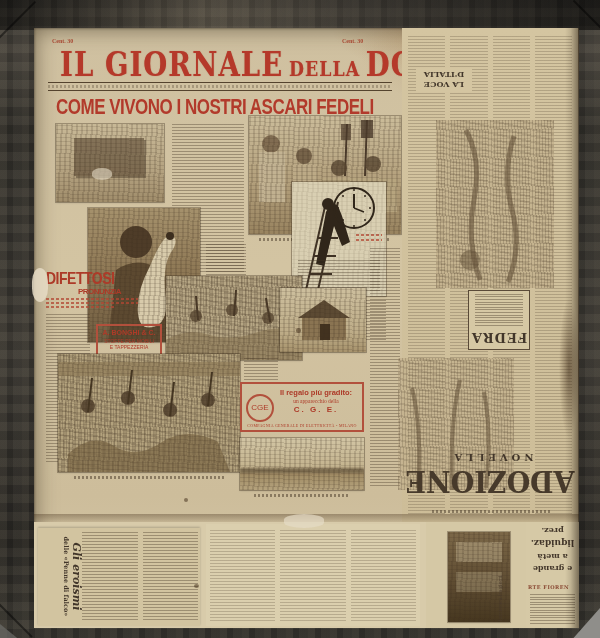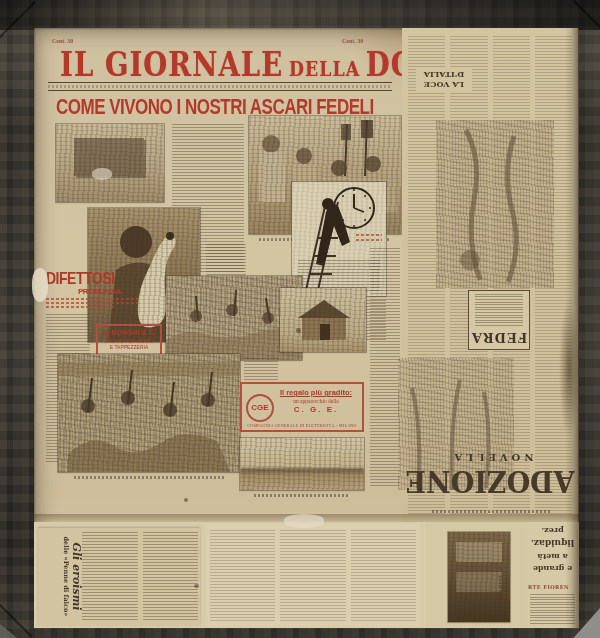--- a/index.html
+++ b/index.html
@@ -230,22 +230,22 @@
           <line x1="34" y1="24" x2="30" y2="58" stroke="#453622" stroke-width="2"></line>
           <line x1="74" y1="16" x2="70" y2="50" stroke="#453622" stroke-width="2"></line>
           <line x1="116" y1="28" x2="112" y2="62" stroke="#453622" stroke-width="2"></line>
           <line x1="154" y1="18" x2="150" y2="52" stroke="#453622" stroke-width="2"></line>
         </svg>
         <div class="grain"></div>
       </div>
       <div class="capline" style="left:30px;top:444px;width:150px;"></div>
 
       <div class="redbox" style="left:196px;top:350px;width:120px;height:46px;">
-        <div style="position:absolute;left:4px;top:10px;width:24px;height:24px;border:2px solid #b2503c;border-radius:50%;font-size:8px;font-weight:bold;line-height:24px;font-family:'Liberation Sans',sans-serif;">CGE</div>
-        <div style="margin:4px 2px 0 30px;font-size:7.5px;font-weight:bold;font-family:'Liberation Sans',sans-serif;text-decoration:underline;">Il regalo più gradito:</div>
+        <div style="position:absolute;left:4px;top:10px;width:24px;height:24px;border:2px solid #b2503c;border-radius:50%;font-size:8px;font-weight:normal;line-height:24px;font-family:'Liberation Sans',sans-serif;">CGE</div>
+        <div style="margin:4px 2px 0 30px;font-size:7.5px;font-weight:bold;font-family:'Liberation Sans',sans-serif;">Il regalo più gradito:</div>
         <div style="margin:1px 2px 0 30px;font-size:5.5px;">un apparecchio della</div>
         <div style="margin:1px 2px 0 30px;font-size:8px;font-weight:bold;letter-spacing:2px;font-family:'Liberation Sans',sans-serif;">C. G. E.</div>
         <div style="position:absolute;left:4px;bottom:2px;width:112px;font-size:4px;letter-spacing:.3px;">COMPAGNIA GENERALE DI ELETTRICITÀ - MILANO</div>
       </div>
 
       <div class="photo" style="left:196px;top:406px;width:124px;height:52px;background:linear-gradient(180deg,#d2c5a4 0%,#c4b48f 55%,#a08b64 70%,#b5a37d 100%);">
         <div style="position:absolute;left:0;top:30px;width:124px;height:5px;background:rgba(70,55,38,.5);filter:blur(1px);"></div>
         <div class="grain"></div>
       </div>
       <div class="capline" style="left:210px;top:462px;width:96px;"></div>

